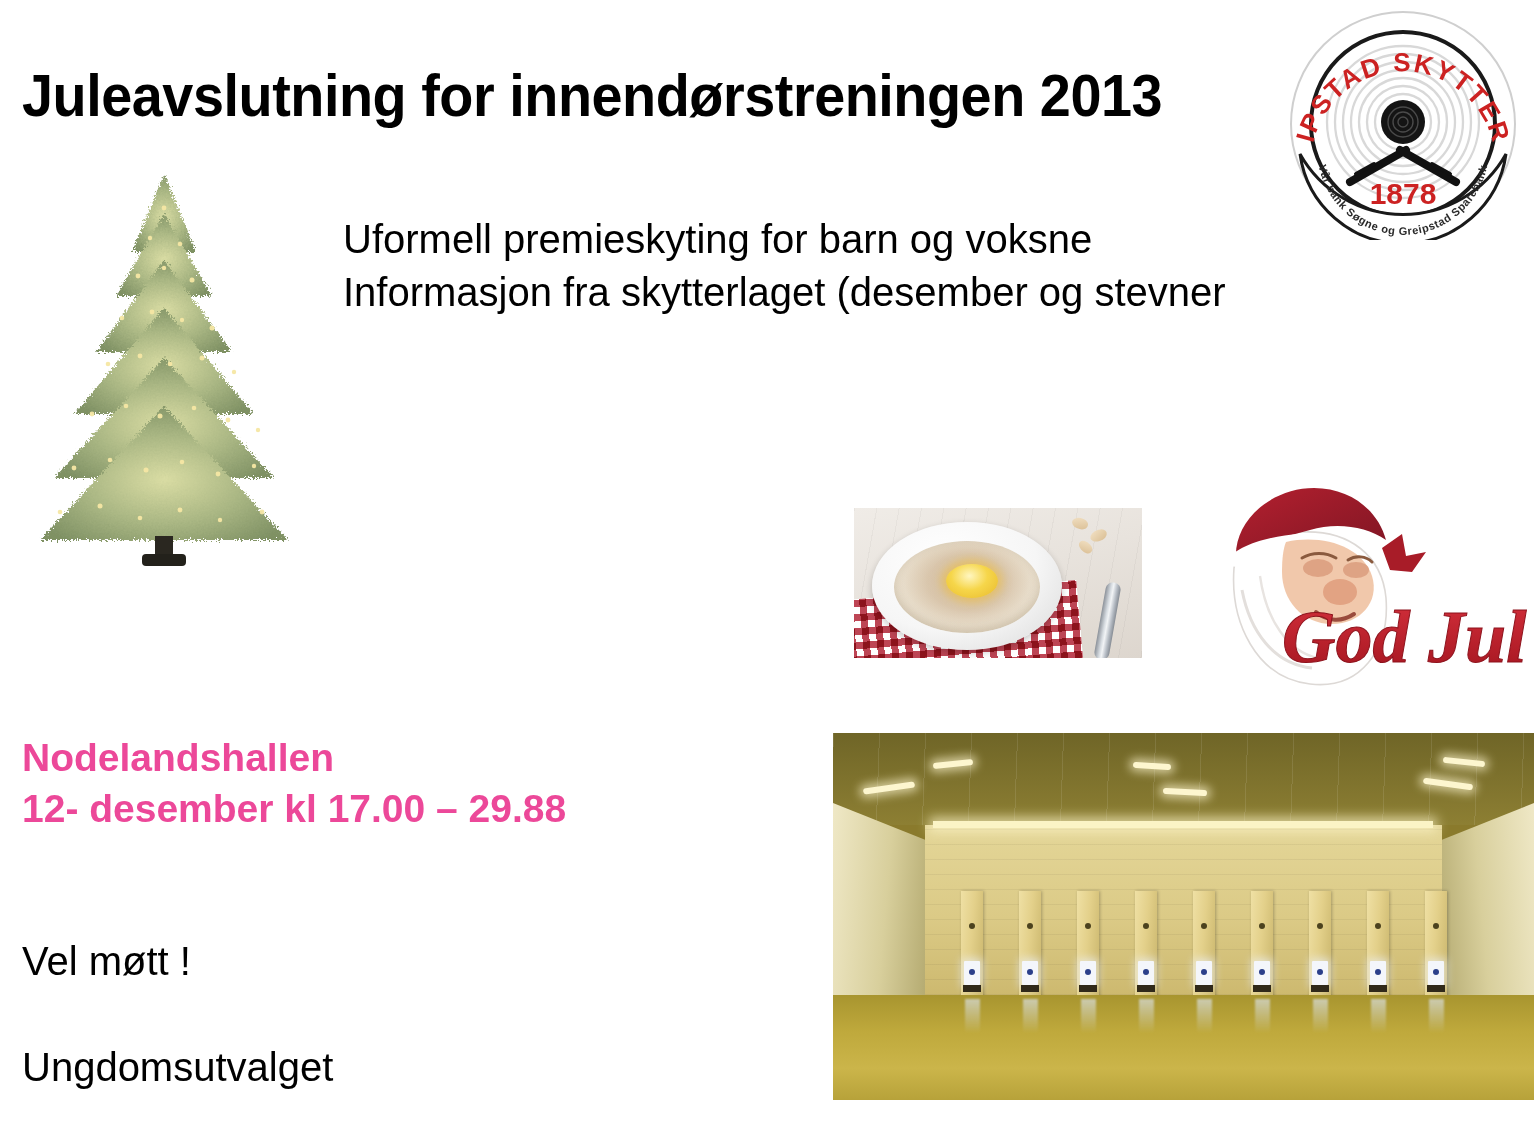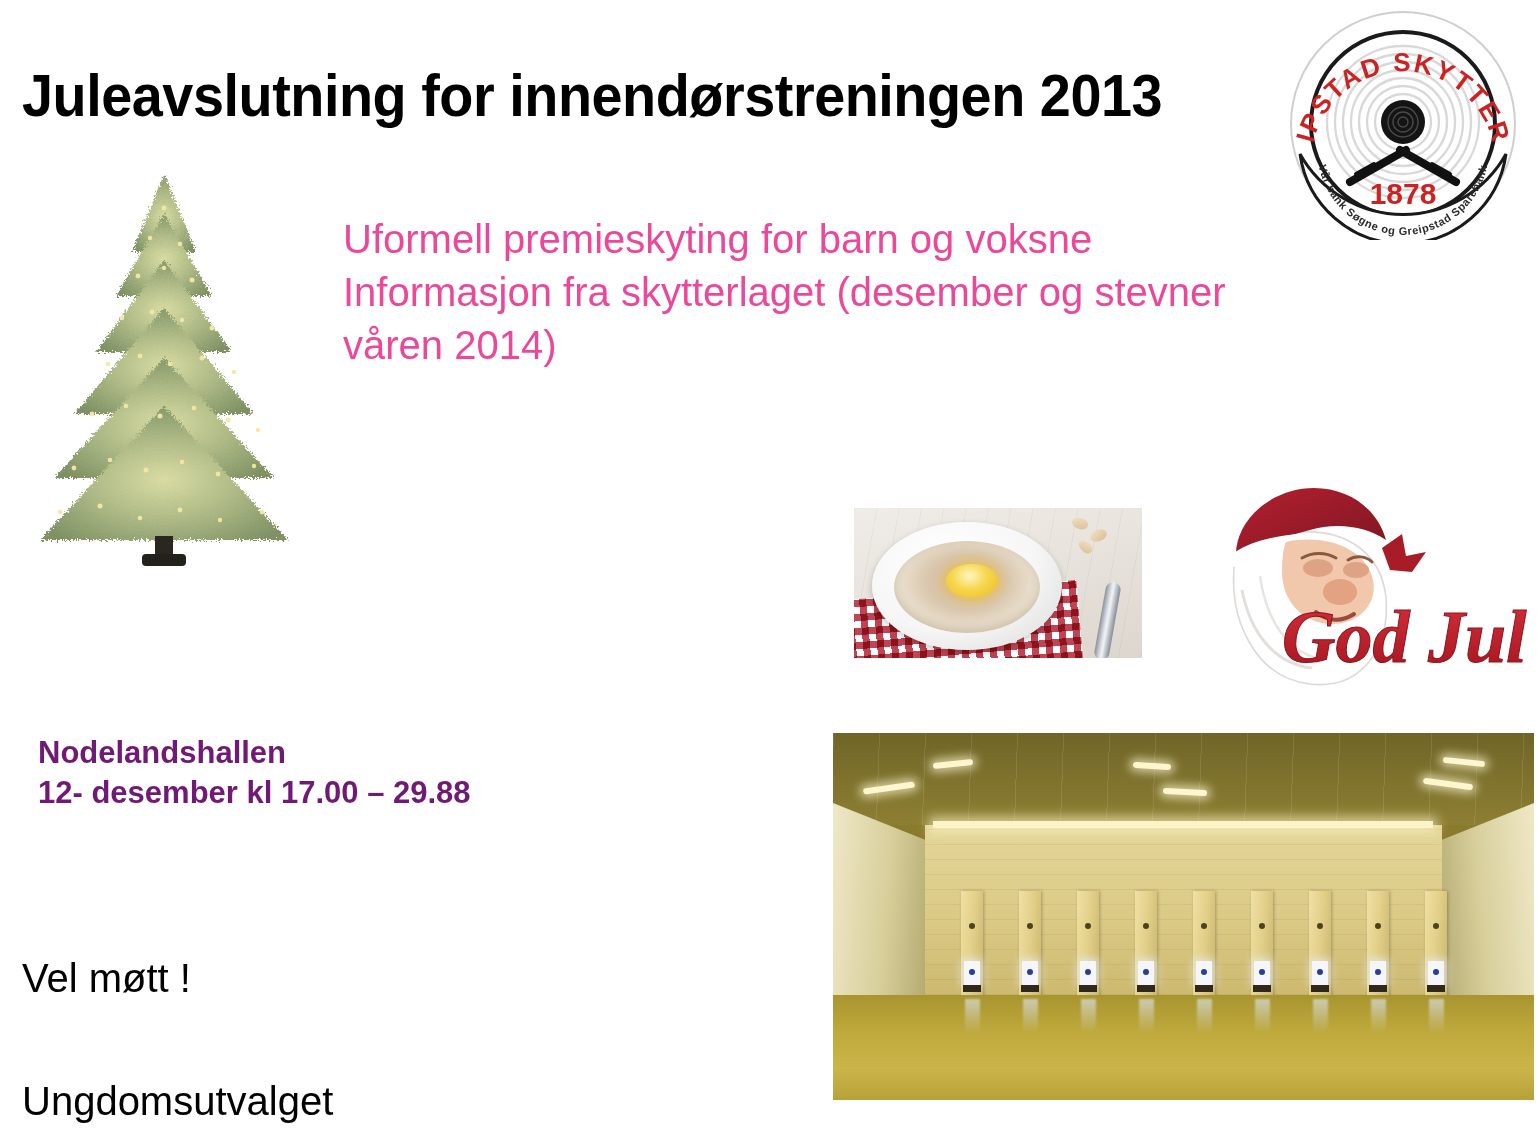--- a/index.html
+++ b/index.html
@@ -36,52 +36,52 @@
     transform-origin: left top;
   }
 
   
   #body-text {
     position: absolute;
     left: 343px;
     top: 213px;
     width: 900px;
     font-size: 40px;
-    color: #ec4899;
+    color: #000000;
     line-height: 1.33;
   }
   #body-text .line {
     display: block;
     white-space: nowrap;
   }
 
   
   #venue-block {
     position: absolute;
-    left: 38px;
+    left: 22px;
     top: 733px;
     width: 760px;
-    font-size: 31px;
+    font-size: 39px;
     font-weight: bold;
-    color: #701a75;
+    color: #ec4899;
     line-height: 1.30;
   }
   #venue-block .line { display: block; white-space: nowrap; }
 
   
   #closing-block {
     position: absolute;
     left: 22px;
     top: 934px;
     width: 600px;
     font-size: 40px;
     color: #000000;
     line-height: 1.35;
   }
-  #closing-block .line { display: block; white-space: nowrap; margin-top: 17px; }
+  #closing-block .line { display: block; white-space: nowrap; }
   #closing-block .spacer { display: block; height: 52px; }
 
   
   .picture { position: absolute; overflow: hidden; }
 
   
   #christmas-tree { left: 30px; top: 168px; width: 268px; height: 400px; }
   #christmas-tree svg { display: block; width: 100%; height: 100%; }
 
   
@@ -327,21 +327,20 @@
       <path d="M 22 150 A 104 104 0 0 0 228 150 A 118 118 0 0 1 22 150 Z" fill="#ffffff" stroke="#1a1a1a" stroke-width="3"></path>
       <text font-family="'Liberation Sans', sans-serif" font-size="11" font-weight="bold" fill="#2a2a2a" letter-spacing="0.6">
         <textPath href="#arcBot" startOffset="50%" text-anchor="middle">Vår bank Søgne og Greipstad Sparebank</textPath>
       </text>
     </svg>
   </div>
 
   <div id="body-text">
     <span class="line">Uformell premieskyting for barn og voksne</span>
     <span class="line">Informasjon fra skytterlaget (desember og stevner</span>
-    <span class="line">våren 2014)</span>
   </div>
 
   <div class="picture" id="porridge-photo">
     <div class="pg-wood"></div>
     <div class="pg-cloth"></div>
     <div class="pg-bowl"></div>
     <div class="pg-rice"></div>
     <div class="pg-butter"></div>
     <div class="pg-almond" style="left:218px;top:10px;width:16px;height:11px;transform:rotate(25deg);"></div>
     <div class="pg-almond" style="left:236px;top:22px;width:17px;height:11px;transform:rotate(-15deg);"></div>

